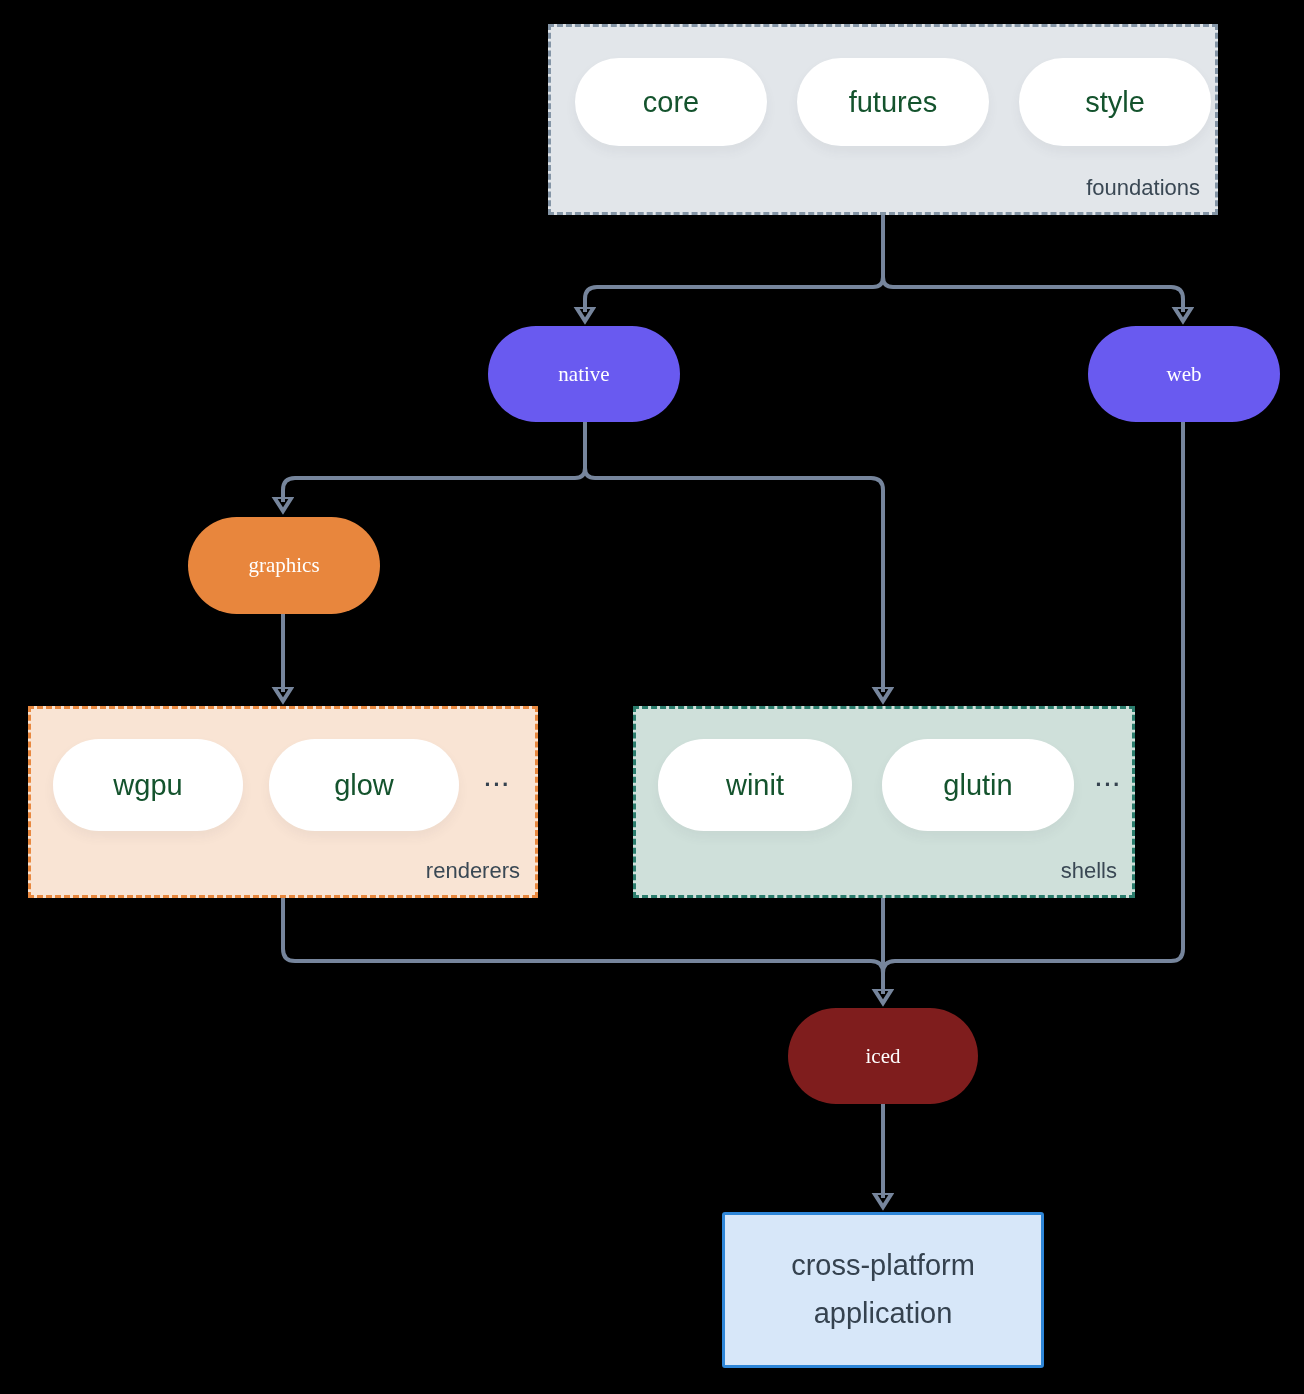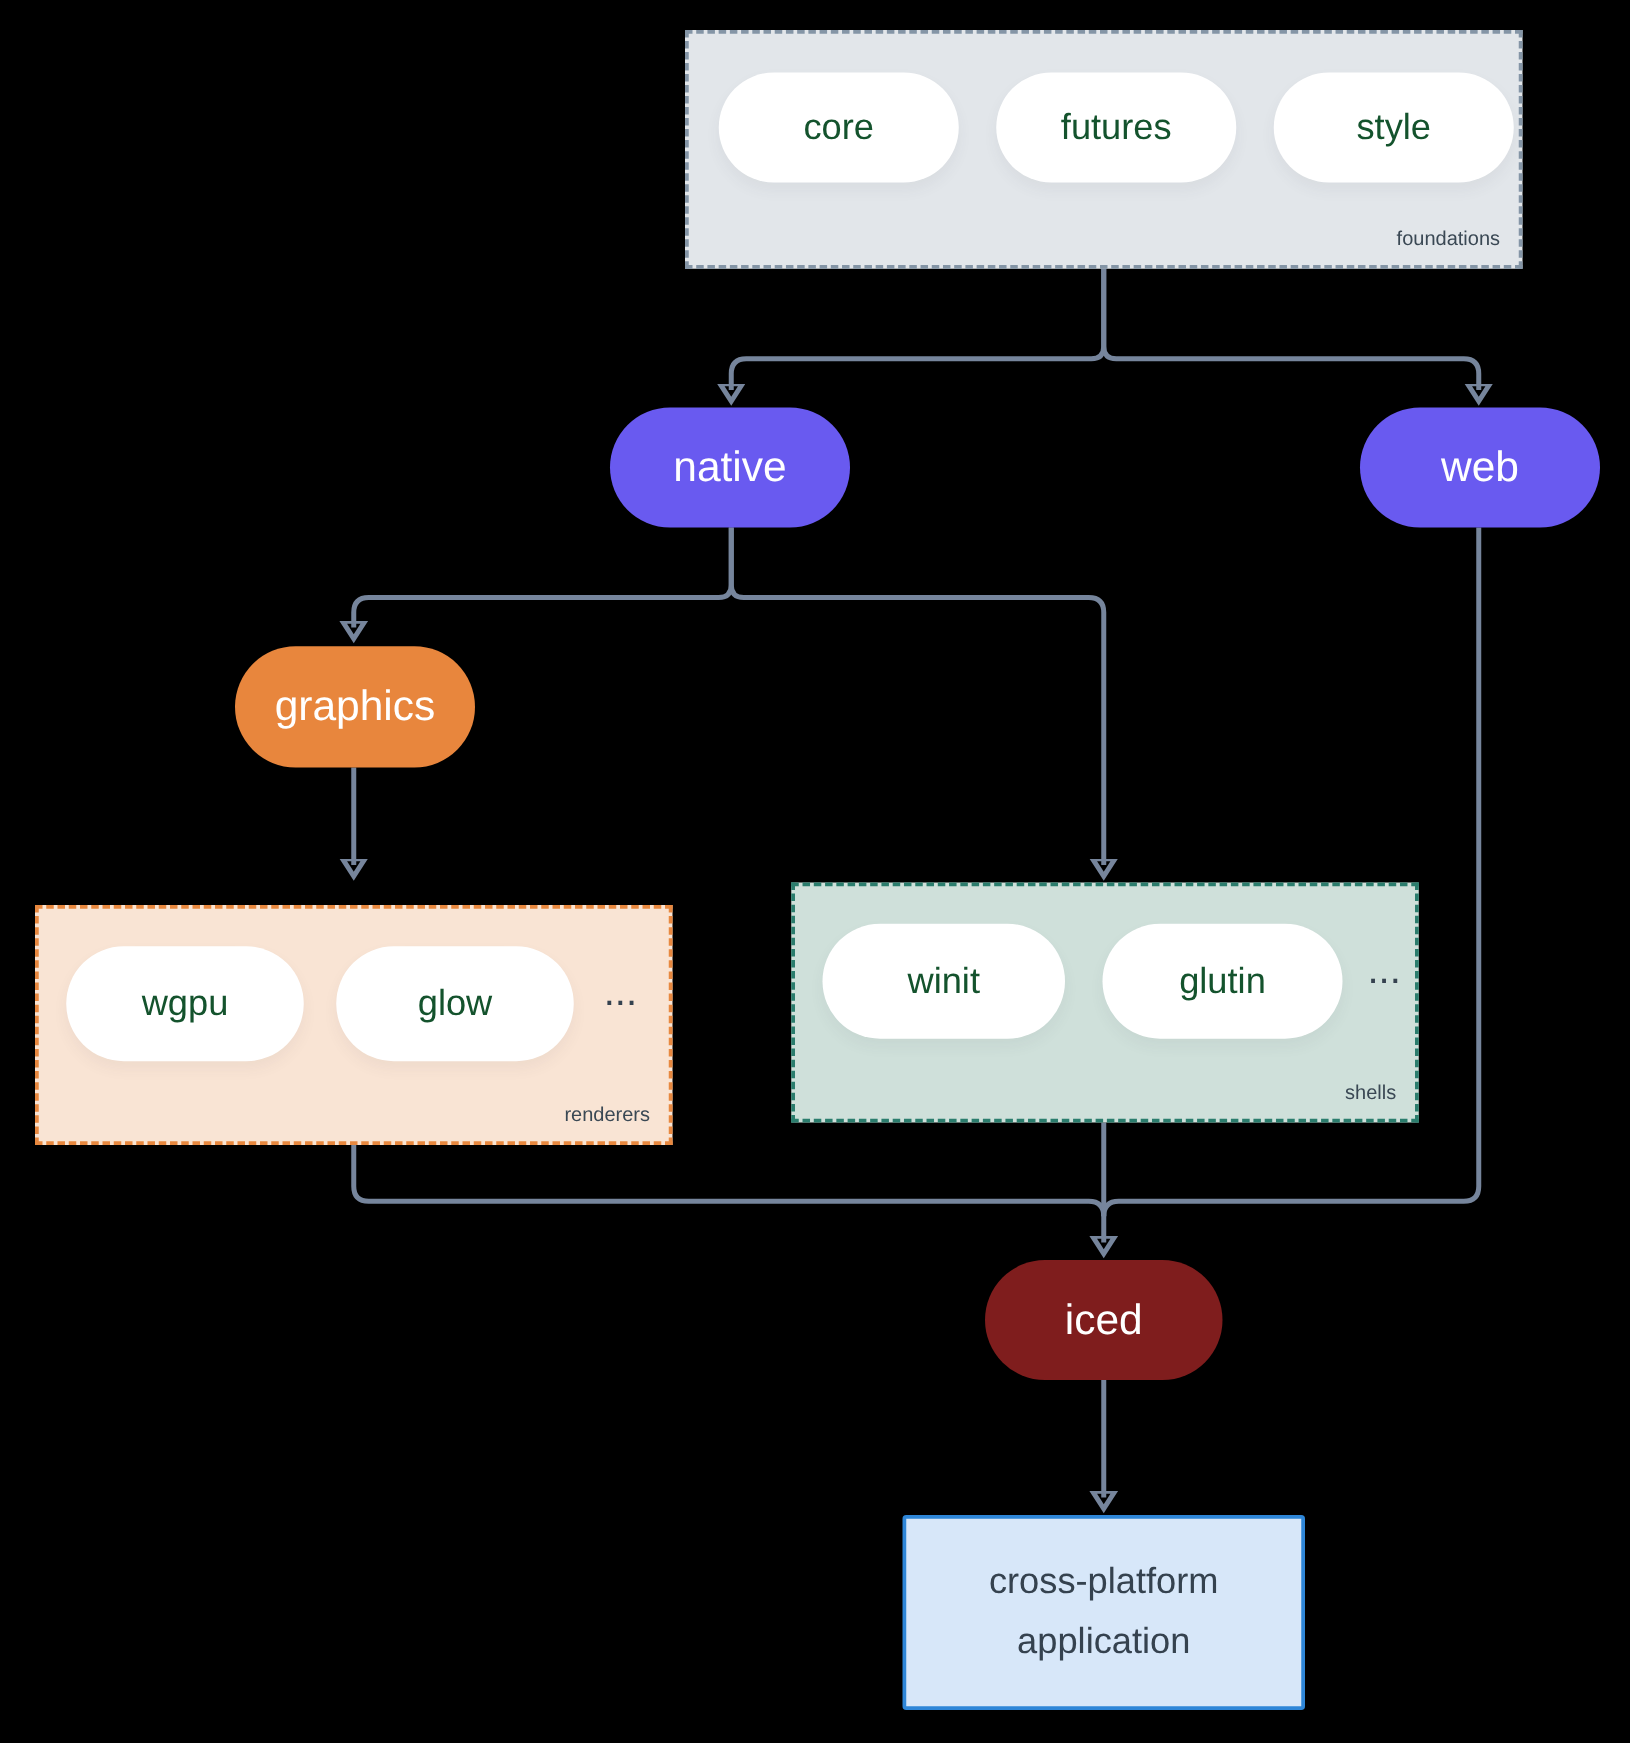--- a/index.html
+++ b/index.html
@@ -11,41 +11,41 @@
     overflow:hidden;
   }
   
   .group{
     position:absolute;
     box-sizing:border-box;
     border-width:3px;border-style:dashed;
   }
   .group-label{
     position:absolute;right:15px;bottom:11px;
-    font-size:16px;color:#3a4854;
+    font-size:22px;color:#3a4854;
   }
   
   .pill{
     position:absolute;
     background:#ffffff;
     border-radius:46px;
     display:flex;align-items:center;justify-content:center;
     font-size:29px;color:#14532d;
     box-shadow:0 6px 12px rgba(60,70,90,0.06);
   }
   .more{
     position:absolute;
     font-size:32px;color:#35424f;
   }
   
   .node{
     position:absolute;
     border-radius:48px;
     display:flex;align-items:center;justify-content:center;
-    font-size:34px;color:#ffffff;
+    font-size:21px;color:#ffffff;font-family:Liberation Serif, serif;
   }
   
   .app-box{
     position:absolute;
     box-sizing:border-box;
     display:flex;align-items:center;justify-content:flex-end;
     text-align:center;
     font-size:29px;color:#35424f;
     line-height:1.65;
     border-radius:3px;
@@ -94,21 +94,21 @@
   </div>
 
   <div class="node" style="left:188px;top:517px;width:192px;height:97px;background:#e8863d;border-radius:49px;">
     <span>graphics</span>
   </div>
 
   <div class="node" style="left:1088px;top:326px;width:192px;height:96px;background:#695af0;">
     <span>web</span>
   </div>
 
-  <div class="group" style="left:28px;top:706px;width:510px;height:192px;background:#f9e4d4;border-color:#e8883f;margin-top:18px;">
+  <div class="group" style="left:28px;top:706px;width:510px;height:192px;background:#f9e4d4;border-color:#e8883f;">
     <div class="pill" style="left:22px;top:30px;width:190px;height:92px;">
       <span>wgpu</span>
     </div>
     <div class="pill" style="left:238px;top:30px;width:190px;height:92px;">
       <span>glow</span>
     </div>
     <div class="more" style="left:452px;top:48px;">...</div>
     <div class="group-label">renderers</div>
   </div>
 

